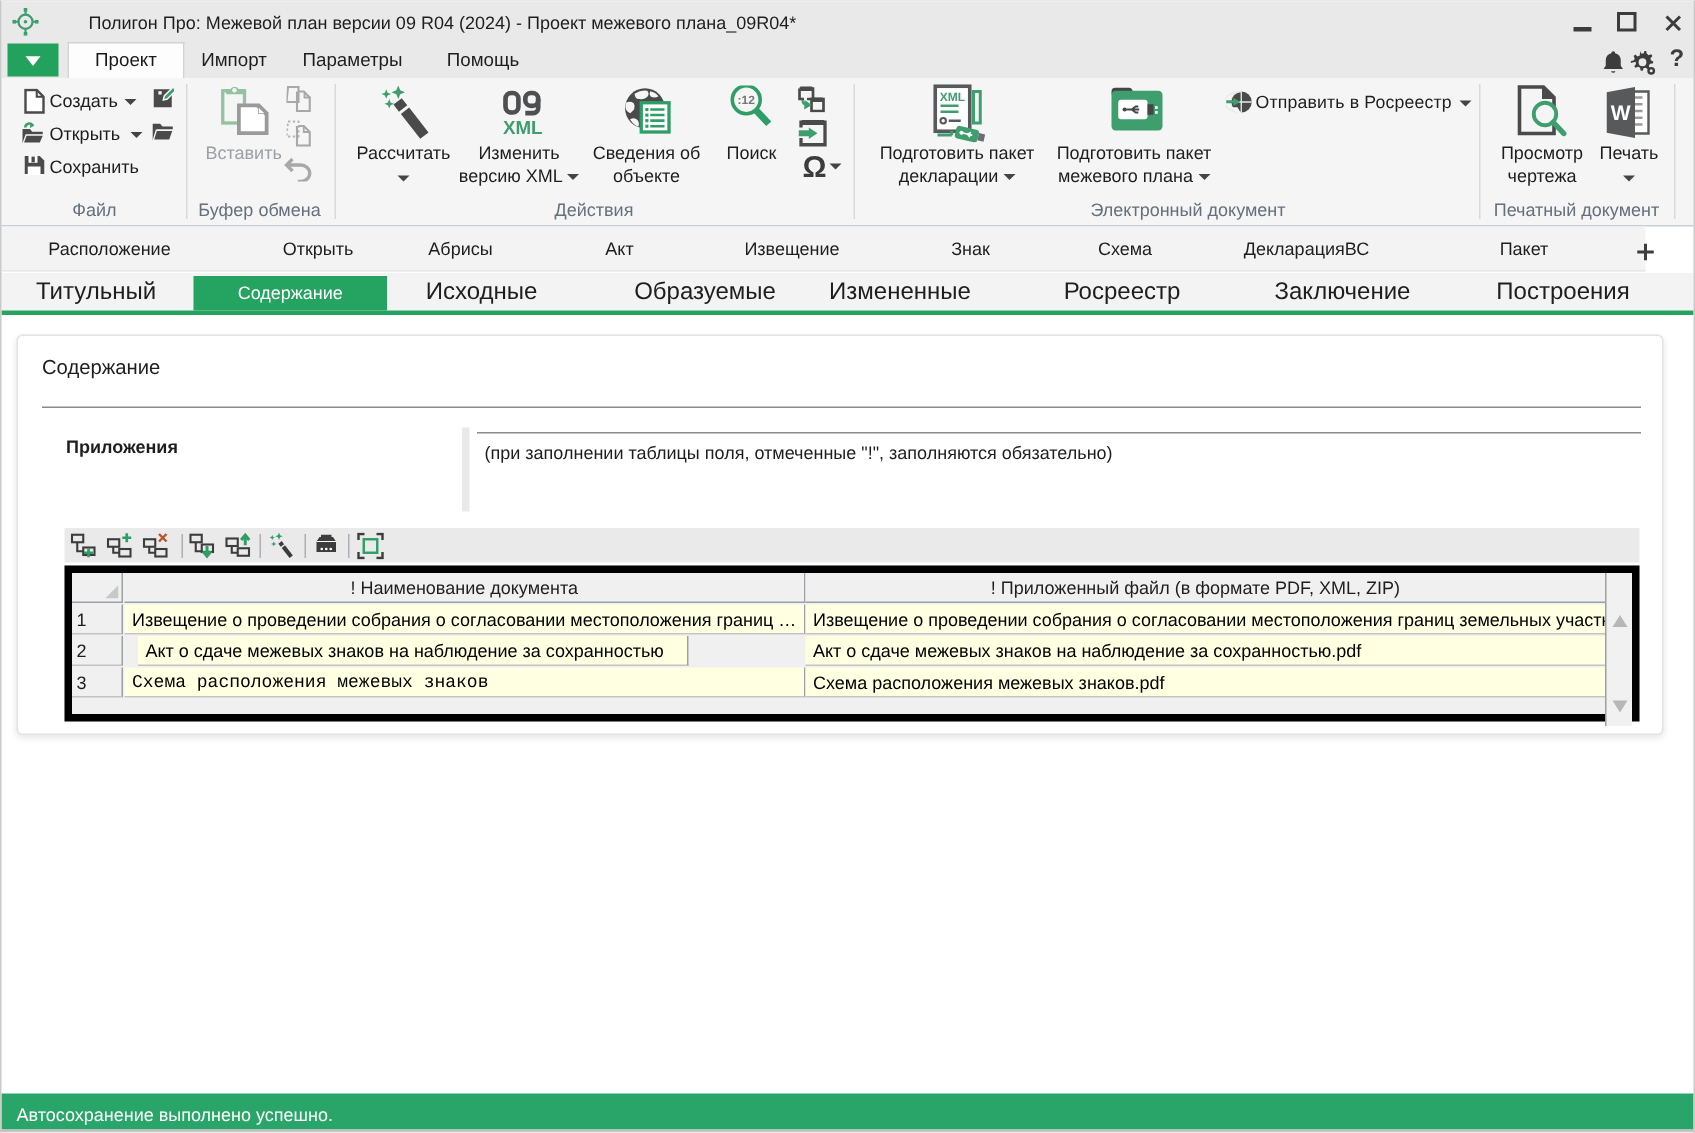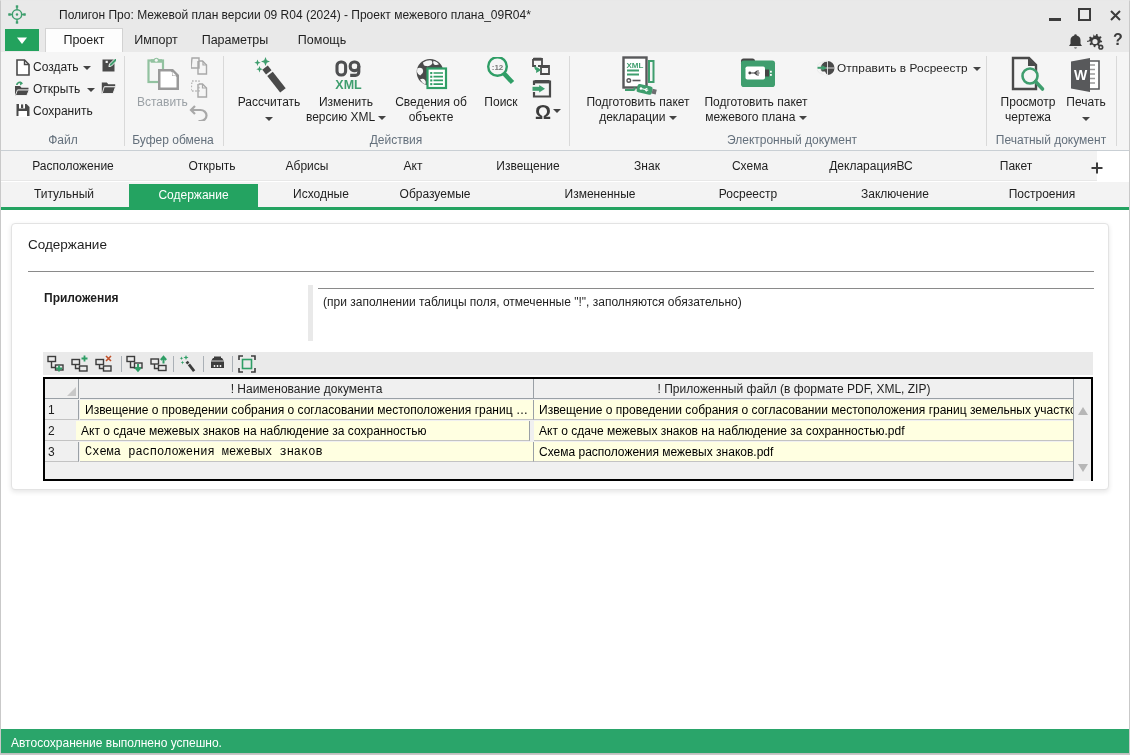--- a/index.html
+++ b/index.html
@@ -21,35 +21,35 @@
 .gsep { position:absolute; top:4px; width:1px; height:90px; background:#d9d9d9; }
 .glabel { position:absolute; top:81px; width:200px; text-align:center; color:#64707c; font-size:12px; }
 .rtext { font-size:12px; color:#1e1e1e; }
 .bigbtn { position:absolute; top:3px; text-align:center; font-size:12px; color:#1e1e1e; line-height:15px; }
 .smallrow { position:absolute; height:22px; font-size:12px; color:#1e1e1e; }
 .dd { display:inline-block; width:0; height:0; border-left:4px solid transparent; border-right:4px solid transparent; border-top:4px solid #444; vertical-align:middle; }
 
 #tabs1 { position:absolute; left:1px; top:151px; width:1096px; height:30px; background:#f3f3f3; border-bottom:1px solid #e7e7e7; }
 .t1 { position:absolute; top:0; height:30px; line-height:30px; text-align:center; font-size:12px; color:#1e1e1e; transform:translateX(-50%); }
 #tabs2 { position:absolute; left:1px; top:182px; width:1128px; height:25px; background:#f3f3f3; }
-.t2 { position:absolute; top:0; height:25px; line-height:25px; text-align:center; font-size:12px; color:#1e1e1e; transform:translateX(-50%); }
+.t2 { position:absolute; top:0; height:25px; line-height:25px; text-align:center; font-size:16px; color:#1e1e1e; transform:translateX(-50%); }
 #greentab { position:absolute; left:128px; top:2px; width:129px; height:23px; background:#24a361; color:#fff; line-height:22px; text-align:center; font-size:12px; }
 #greenline { position:absolute; left:1px; top:207px; width:1128px; height:3px; background:#24a361; }
 
 #content { position:absolute; left:1px; top:210px; width:1128px; height:522px; background:#ffffff; }
 #card { position:absolute; left:10px; top:13px; width:1098px; height:267px; background:#fff; border:1px solid #e3e3e3; border-radius:4px; box-shadow:0 2px 5px rgba(0,0,0,0.10); }
 
 #h-sod { position:absolute; left:16px; top:13px; font-size:13.5px; color:#1e1e1e; }
 #rule1 { position:absolute; left:16px; top:47px; width:1066px; height:1px; background:#8a8a8a; }
 #lbl-pril { position:absolute; left:32px; top:67px; font-weight:bold; font-size:12px; color:#1e1e1e; }
 #vbar { position:absolute; left:296px; top:61px; width:5px; height:56px; background:#e9e9e9; }
 #fline { position:absolute; left:306px; top:64px; width:776px; height:1px; background:#8a8a8a; }
 #hint { position:absolute; left:311px; top:71px; font-size:12px; color:#1e1e1e; }
 #tbar { position:absolute; left:31px; top:128px; width:1050px; height:23px; background:#eaeaea; }
-#tblwrap { position:absolute; left:31px; top:153px; width:1050px; height:104px; border:2px solid #000000; background:#f0f0f0; }
+#tblwrap { position:absolute; left:31px; top:153px; width:1050px; height:104px; border:5px solid #000000; background:#f0f0f0; }
 .hdr { position:absolute; top:0; height:20px; background:#f0f0f0; border-bottom:1px solid #9aa0a6; font-size:12px; text-align:center; line-height:20px; color:#1e1e1e; }
 .numc { position:absolute; left:0; width:34px; background:#f0f0f0; border-right:1px solid #9aa0a6; border-bottom:1px solid #c3c3c3; font-size:12px; color:#1e1e1e; line-height:20px; padding-left:3px; }
 .cell { position:absolute; background:#ffffe1; font-size:12px; line-height:20px; color:#000; white-space:nowrap; overflow:hidden; padding-left:5px; border-bottom:1px solid #c3c3c3; }
 #sbar { position:absolute; right:0; top:0; width:18px; height:102px; background:#f1f1f1; border-left:1px solid #9aa0a6; }
 
 #statusbar { position:absolute; left:1px; top:729px; width:1128px; height:24px; background:#2aa56a; color:#fff; font-size:12px; line-height:28px; padding-left:10px; }
 </style>
 </head>
 <body>
 <div id="win"></div>
@@ -290,21 +290,21 @@
   <div class="t1" style="left:870px">ДекларацияВС</div>
   <div class="t1" style="left:1015px">Пакет</div>
   <svg class="abs" style="left:1090px;top:11px" width="12" height="12" viewBox="0 0 12 12">
       <path d="M6 0.5 v11 M0.5 6 h11" stroke="#3c3c3c" stroke-width="2"></path>
     </svg>
 </div>
 <div id="tabs2">
   <div class="t2" style="left:63px">Титульный</div>
   <div id="greentab">Содержание</div>
   <div class="t2" style="left:320px">Исходные</div>
-  <div class="t2" style="left:434px">Образуемые</div>
+  <div class="t2" style="left:469px">Образуемые</div>
   <div class="t2" style="left:599px">Измененные</div>
   <div class="t2" style="left:747px">Росреестр</div>
   <div class="t2" style="left:894px">Заключение</div>
   <div class="t2" style="left:1041px">Построения</div>
 </div>
 <div id="greenline"></div>
 <div id="content">
   <div id="card">
     <div id="h-sod">Содержание</div>
     <div id="rule1"></div>
@@ -388,21 +388,21 @@
           <svg style="position:absolute;right:2px;bottom:2px" width="9" height="9" viewBox="0 0 9 9">
             <path d="M9 0 V9 H0 z" fill="#c8c8c8"></path>
           </svg>
         </div>
       <div class="hdr" style="left:35px;width:454px;border-right:1px solid #9aa0a6;">! Наименование документа</div>
       <div class="hdr" style="left:489px;width:541px;padding-right:21px;">! Приложенный файл (в формате PDF, XML, ZIP)</div>
       <div class="numc" style="top:21px;height:20px;">1</div>
       <div class="numc" style="top:42px;height:20px;">2</div>
       <div class="numc" style="top:63px;height:20px;">3</div>
       <div class="cell" style="left:35px;top:21px;width:454px;height:20px;border-right:1px solid #9aa0a6;text-overflow:ellipsis;">Извещение о проведении собрания о согласовании местоположения границ земельных участков</div>
-      <div class="cell" style="left:31px;top:42px;width:454px;height:20px;border-right:1px solid #9aa0a6;">Акт о сдаче межевых знаков на наблюдение за сохранностью</div>
+      <div class="cell" style="left:44px;top:42px;width:367px;height:20px;border-right:1px solid #9aa0a6;">Акт о сдаче межевых знаков на наблюдение за сохранностью</div>
       <div class="cell" style="left:35px;top:63px;width:454px;height:20px;border-right:1px solid #9aa0a6;font-family:Liberation Mono, monospace;">Схема расположения межевых знаков</div>
       <div class="cell" style="left:489px;top:21px;width:541px;height:20px;">Извещение о проведении собрания о согласовании местоположения границ земельных участков, расположенных</div>
       <div class="cell" style="left:489px;top:42px;width:541px;height:20px;">Акт о сдаче межевых знаков на наблюдение за сохранностью.pdf</div>
       <div class="cell" style="left:489px;top:63px;width:541px;height:20px;">Схема расположения межевых знаков.pdf</div>
       <div id="sbar">
         <svg class="abs" style="left:3px;top:27px" width="12" height="10" viewBox="0 0 12 10">
             <path d="M6 1 L11 9 H1z" fill="#b7b7b7"></path>
           </svg>
         <svg class="abs" style="left:3px;top:84px" width="12" height="10" viewBox="0 0 12 10">
             <path d="M6 9 L1 1 H11z" fill="#b7b7b7"></path>

